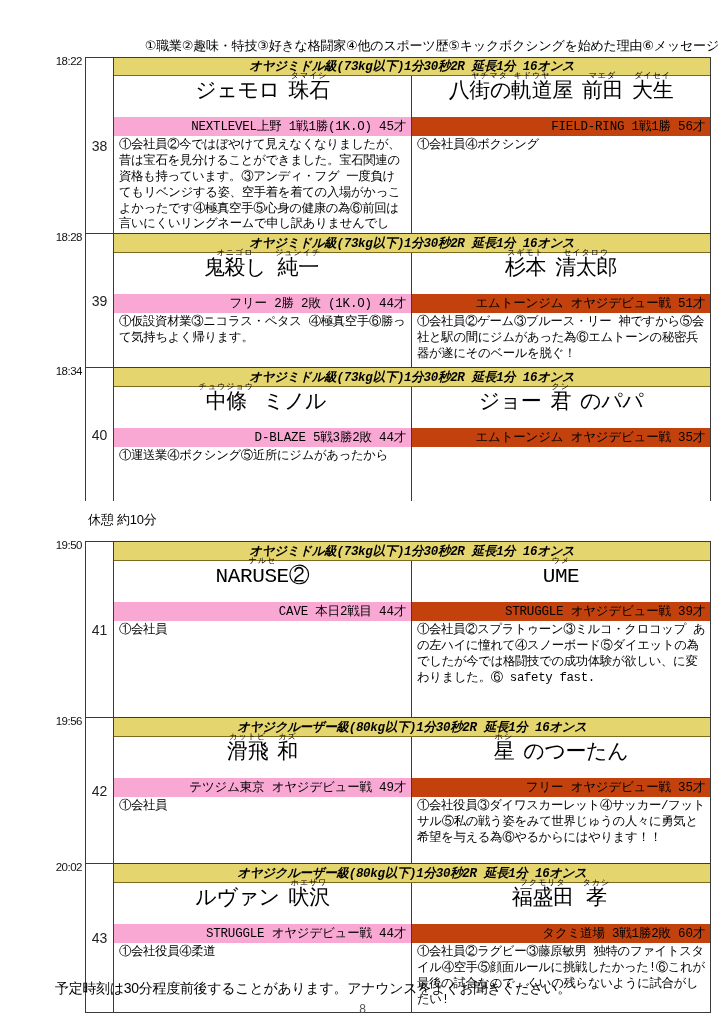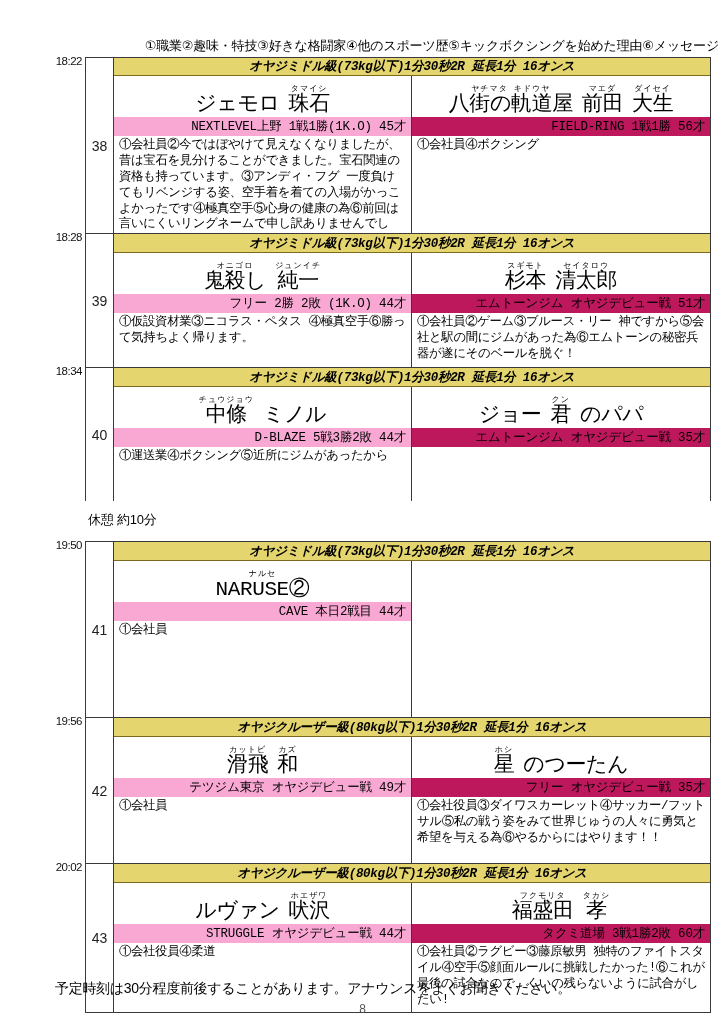--- a/index.html
+++ b/index.html
@@ -108,21 +108,21 @@
     flex-direction: column;
   }
   .corner.red { border-right: 1.3px solid #3a3a3a; }
 
   .nameblock {
     height: 41px;
     display: flex;
     align-items: flex-end;
     justify-content: center;
     box-sizing: border-box;
-    padding-bottom: 1px;
+    padding-bottom: 14px;
   }
   .nm {
     display: inline-flex;
     align-items: flex-end;
     white-space: nowrap;
   }
   ruby { ruby-align: center; }
   rt {
     font-size: 8px;
     line-height: 1;
@@ -141,21 +141,21 @@
 
   .recbar {
     height: 19px;
     display: flex;
     align-items: center;
     justify-content: flex-end;
     padding-right: 5px;
     box-sizing: border-box;
   }
   .recbar.red { background: #f9a8d4; }
-  .recbar.blue { background: #be185d; }
+  .recbar.blue { background: #c2410c; }
   .recbar span {
     font-size: 12.5px;
     letter-spacing: -0.2px;
     white-space: nowrap;
   }
 
   .profile {
     flex: 1 1 auto;
     padding: 2px 4px 2px 5px;
     box-sizing: border-box;
@@ -353,20 +353,31 @@
                 <span class="nm nmain">
                   <ruby><span class="seg">NARUSE②</span><rt>ナルセ</rt></ruby>
                 </span>
               </div>
               <div class="recbar red">
                 <span>CAVE  本日2戦目  44才</span>
               </div>
               <div class="profile vcenter">
                 <span>①会社員</span>
               </div>
+            </div>
+            <div class="corner blue">
+              <div class="nameblock">
+                <span class="nm nmain">
+                  <ruby><span class="seg">UME</span><rt>ウメ</rt></ruby>
+                </span>
+              </div>
+              <div class="recbar blue">
+                <span>STRUGGLE  オヤジデビュー戦  39才</span>
+              </div>
+              <div class="profile"><span>①会社員②スプラトゥーン③ミルコ・クロコップ  あの左ハイに憧れて④スノーボード⑤ダイエットの為でしたが今では格闘技での成功体験が欲しい、に変わりました。⑥ safety fast.</span></div>
             </div>
           </div>
         </div>
       </div>
       <div class="bout" style="height: 146px;">
         <div class="numcol">
           <span>42</span>
         </div>
         <div class="boutbody">
           <div class="classband">

